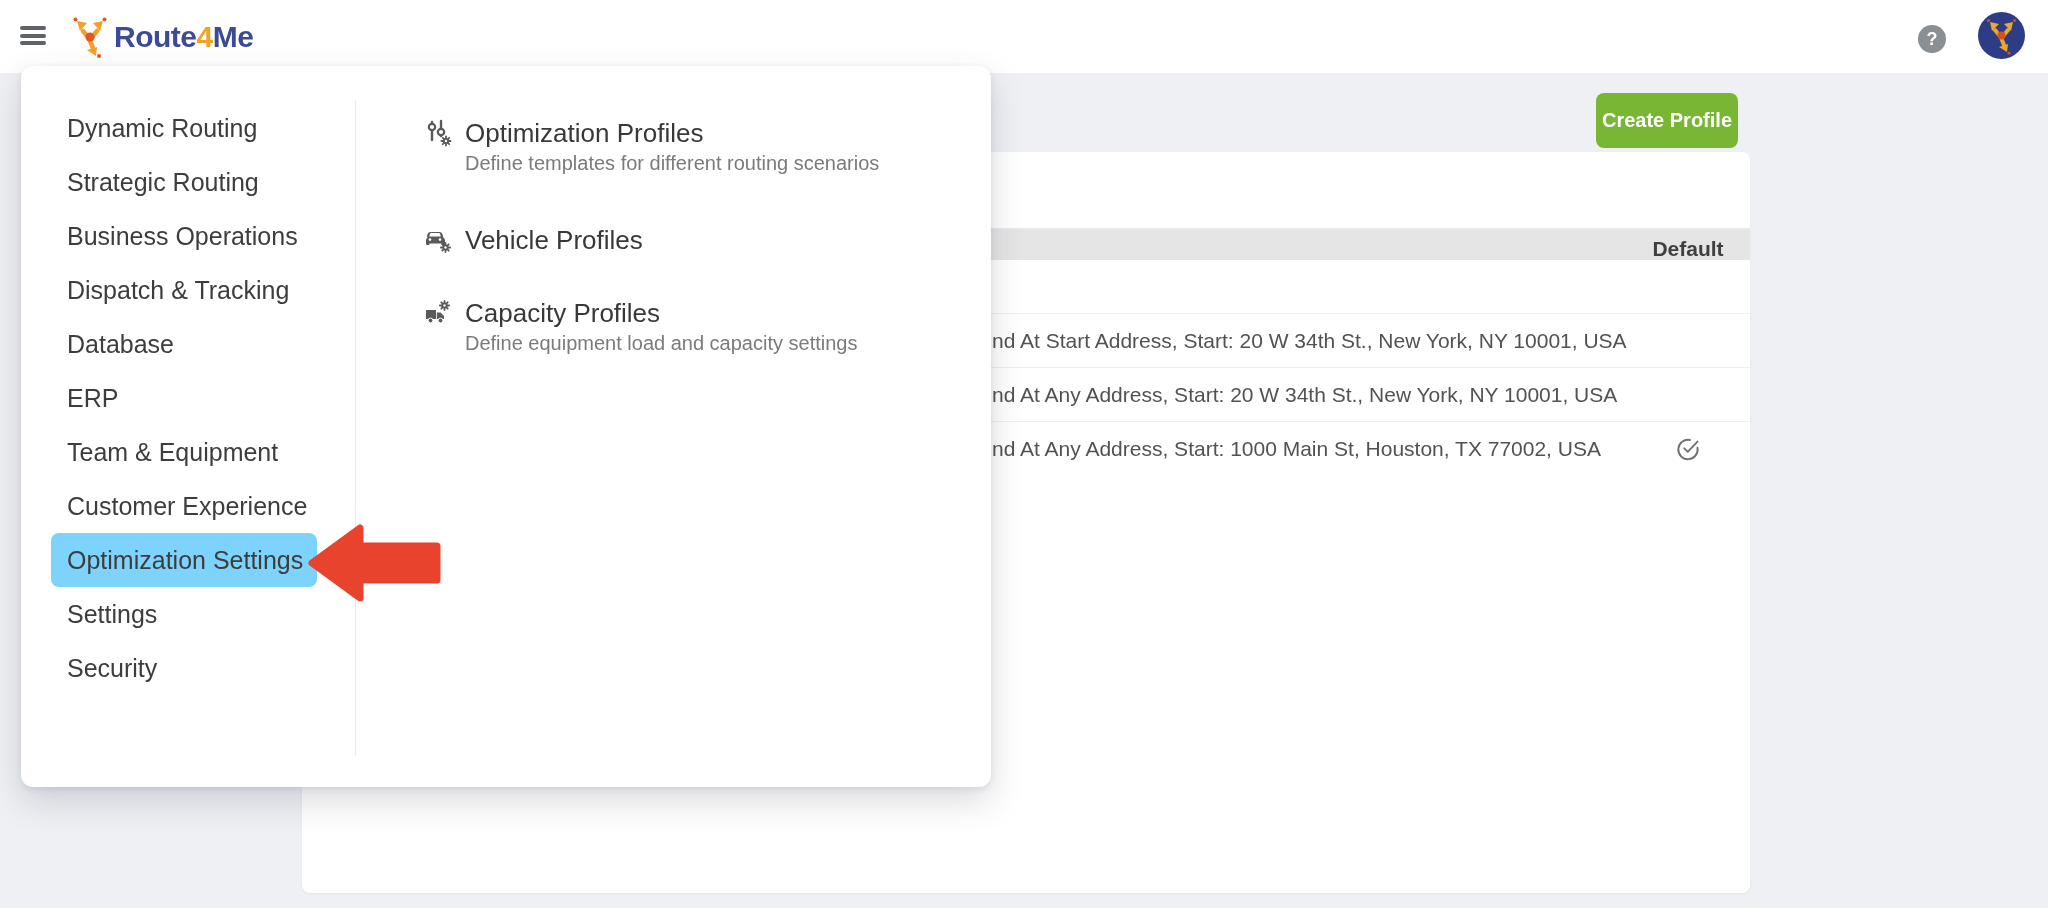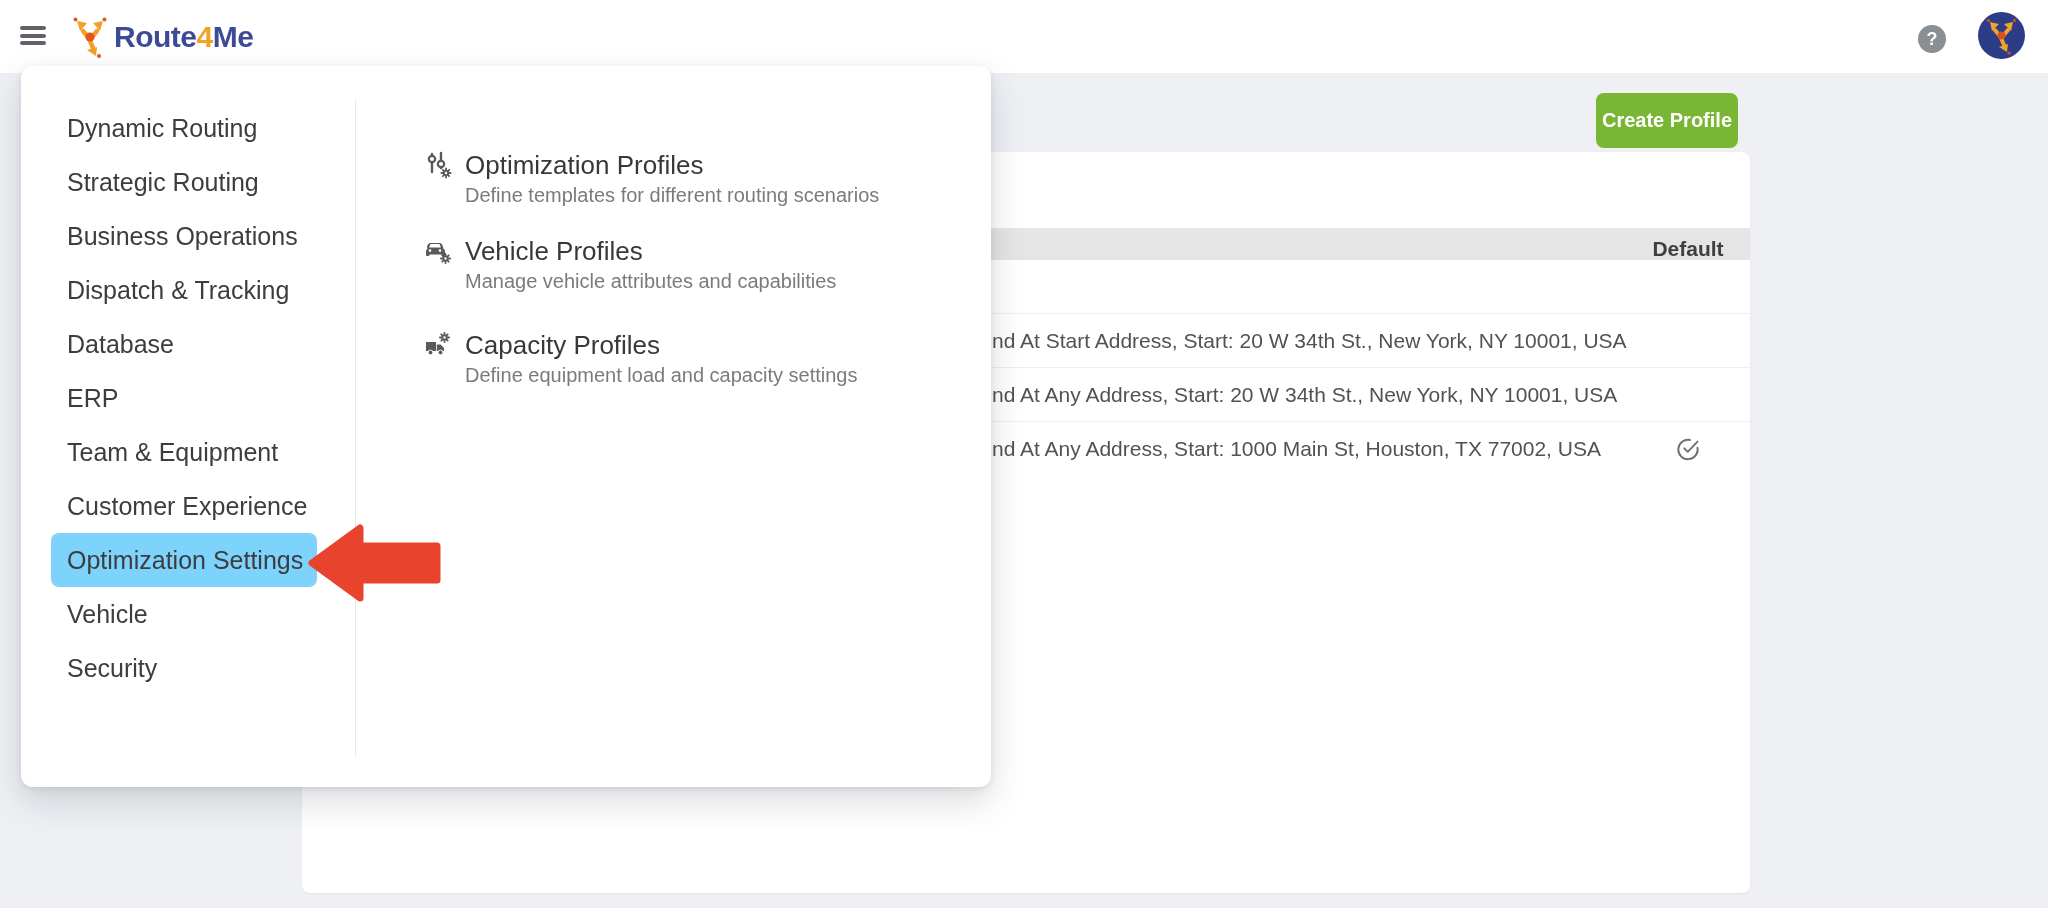--- a/index.html
+++ b/index.html
@@ -38,25 +38,25 @@
   
   .menu-panel { position:absolute; left:21px; top:66px; width:970px; height:721px; background:#ffffff;
                 border-radius:12px; box-shadow:0 14px 34px rgba(50,55,70,0.18), 0 2px 6px rgba(50,55,70,0.10);
                 z-index:50; }
   .menu-left { position:absolute; left:30px; top:35px; width:300px; }
   .mitem { height:54px; line-height:54px; padding-left:16px; width:266px; font-size:25px; color:#3d3d3d;
            border-radius:8px; cursor:pointer; white-space:nowrap; }
   .mitem.active { background:#7dd3fc; }
   .vdivider { position:absolute; left:334px; top:34px; height:656px; width:1px; background:#e9e9e9; }
   .menu-right { position:absolute; left:403px; top:0; width:540px; }
-  .ritem { position:absolute; left:0; width:540px; cursor:pointer;margin-top:32px; }
+  .ritem { position:absolute; left:0; width:540px; cursor:pointer; }
   .ritem .ricon { position:absolute; left:0; top:3px; width:28px; height:28px; }
   .ritem .rtitle { margin-left:41px; font-size:26px; line-height:34px; color:#383838; }
   .ritem .rsub { margin-left:41px; font-size:20px; line-height:26px; color:#7b7b7b; }
-  .ritem1 { top:50px; } .ritem2 { top:136px; } .ritem3 { top:230px; }
+  .ritem1 { top:50px; } .ritem2 { top:157px; } .ritem3 { top:230px; }
 
   .red-arrow { position:absolute; left:298px; top:518px; z-index:60; pointer-events:none; }
 
   .icon-gray { fill:#5a5a5a; }
 </style>
 </head>
 <body>
 
 <div class="topbar">
   <div class="hamburger">
@@ -135,21 +135,21 @@
   <div class="menu-left">
     <div class="mitem">Dynamic Routing</div>
     <div class="mitem">Strategic Routing</div>
     <div class="mitem">Business Operations</div>
     <div class="mitem">Dispatch &amp; Tracking</div>
     <div class="mitem">Database</div>
     <div class="mitem">ERP</div>
     <div class="mitem">Team &amp; Equipment</div>
     <div class="mitem">Customer Experience</div>
     <div class="mitem active">Optimization Settings</div>
-    <div class="mitem">Vehicle</div>
+    <div class="mitem">Settings</div>
     <div class="mitem">Security</div>
   </div>
   <div class="vdivider"></div>
   <div class="menu-right">
 
     <div class="ritem ritem1">
       <svg class="ricon" viewBox="0 0 28 28">
         <g stroke="#5a5a5a" stroke-width="2.4" fill="none" stroke-linecap="round">
           <line x1="8" y1="3" x2="8" y2="21"></line>
           <line x1="17" y1="2" x2="17" y2="17"></line>
@@ -178,21 +178,20 @@
         <g stroke="#5a5a5a" stroke-width="1.8" stroke-linecap="round">
           <line x1="21.5" y1="16.9" x2="21.5" y2="26.1"></line>
           <line x1="16.9" y1="21.5" x2="26.1" y2="21.5"></line>
           <line x1="18.3" y1="18.3" x2="24.7" y2="24.7"></line>
           <line x1="24.7" y1="18.3" x2="18.3" y2="24.7"></line>
         </g>
         <circle cx="21.5" cy="21.5" r="3" fill="#5a5a5a"></circle>
         <circle cx="21.5" cy="21.5" r="1.2" fill="#ffffff"></circle>
       </svg>
       <div class="rtitle">Vehicle Profiles</div>
-      <div class="rsub">Manage vehicle attributes and capabilities</div>
     </div>
 
     <div class="ritem ritem3">
       <svg class="ricon" viewBox="0 0 28 28">
         <g stroke="#5a5a5a" stroke-width="1.8" stroke-linecap="round">
           <line x1="20.5" y1="1.9" x2="20.5" y2="11.1"></line>
           <line x1="15.9" y1="6.5" x2="25.1" y2="6.5"></line>
           <line x1="17.3" y1="3.3" x2="23.7" y2="9.7"></line>
           <line x1="23.7" y1="3.3" x2="17.3" y2="9.7"></line>
         </g>

